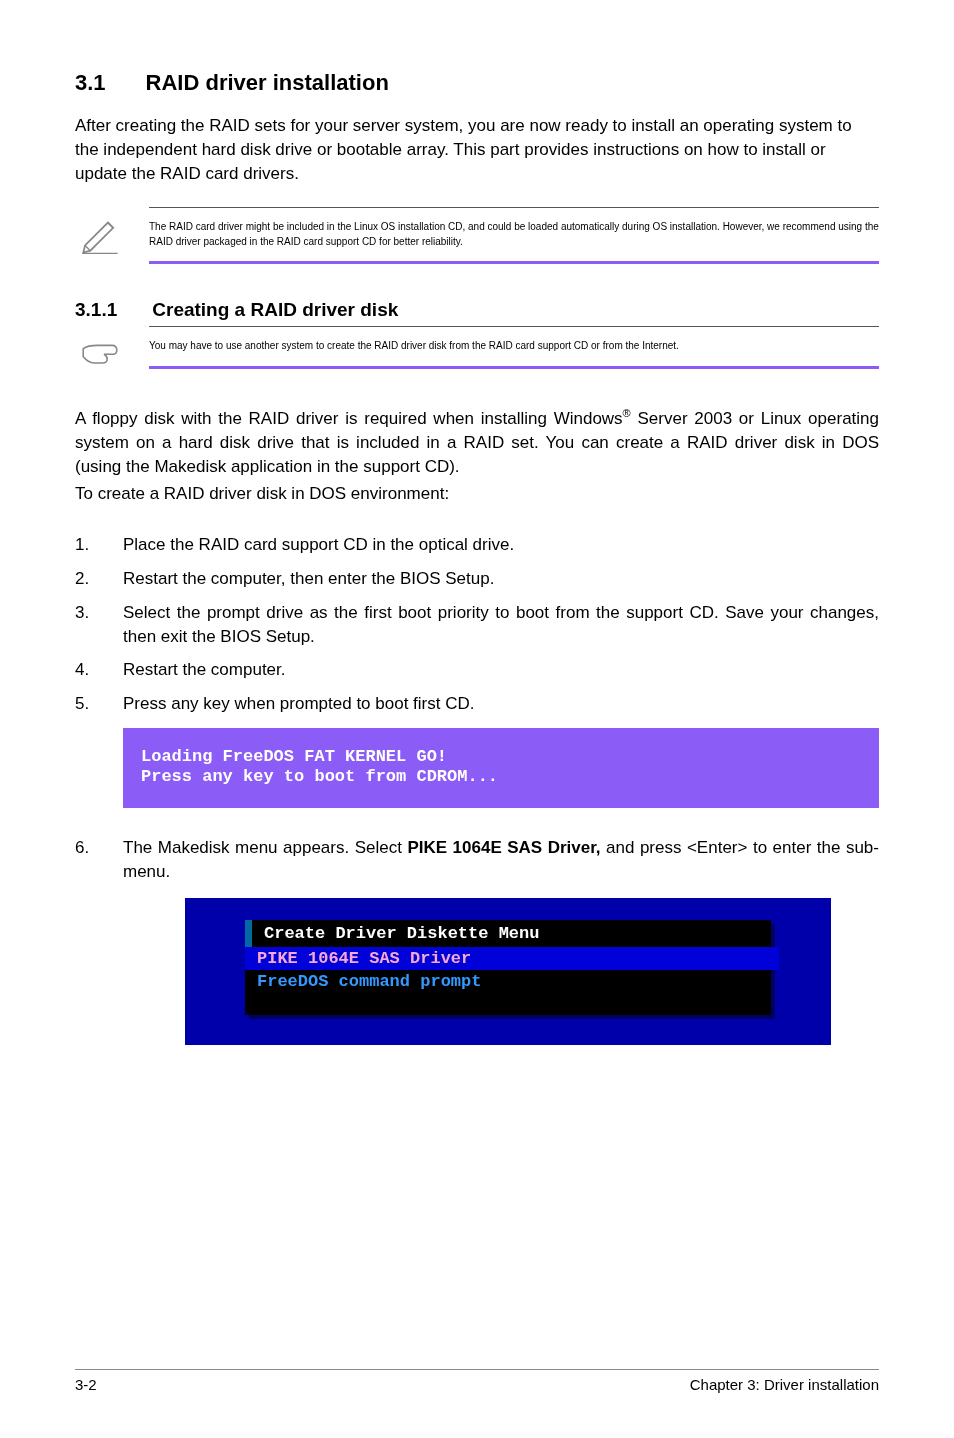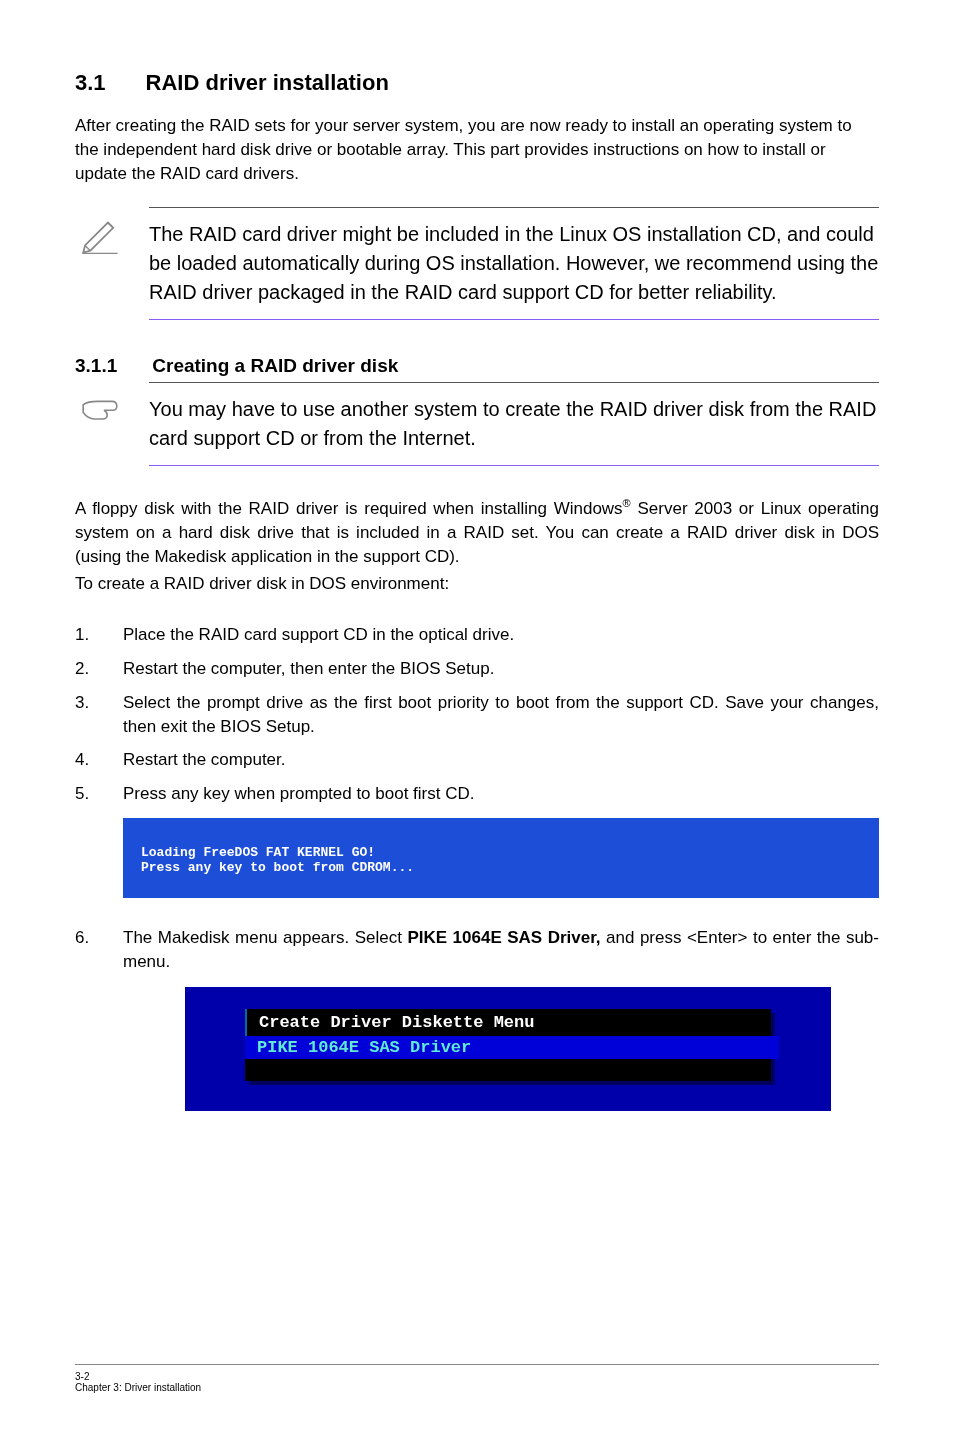--- a/index.html
+++ b/index.html
@@ -37,23 +37,23 @@
     }
     .note-icon {
       flex-shrink: 0;
       width: 50px;
       height: 50px;
       padding-top: 5px;
     }
     .note-content {
       flex: 1;
       border-top: 1px solid #555;
-      border-bottom: 1px solid #8b5cf6;
+      border-bottom: 3px solid #8b5cf6;
       padding: 12px 0;
-      font-size: 20px;
+      font-size: 10px;
       line-height: 1.45;
     }
     .sub-title {
       font-size: 19px;
       font-weight: bold;
       margin-top: 35px;
       margin-bottom: 5px;
     }
     .sub-title .num {
       margin-right: 35px;
@@ -85,26 +85,26 @@
       text-align: justify;
     }
     ol.steps li .marker {
       width: 48px;
       flex-shrink: 0;
     }
     ol.steps li .text {
       flex: 1;
     }
     .terminal-box {
-      background: #1d4ed8;
+      background: #8b5cf6;
       color: #ffffff;
       font-family: "Courier New", monospace;
       font-weight: bold;
-      font-size: 13px;
-      padding: 28px 18px 22px 18px;
+      font-size: 17px;
+      padding: 19px 18px 22px 18px;
       margin: 12px 0 28px 48px;
       line-height: 1.15;
       white-space: pre;
     }
     .menu-outer {
       background: #0000aa;
       margin: 14px 48px 0 110px;
       padding: 22px 60px 30px 60px;
       position: relative;
     }
@@ -113,52 +113,51 @@
       position: relative;
       padding: 0;
       box-shadow: 4px 4px 0 #000060;
     }
     .menu-header {
       color: #ffffff;
       font-family: "Courier New", monospace;
       font-weight: bold;
       font-size: 17px;
       padding: 4px 12px 4px 12px;
-      border-left: 2px solid #0369a1;
+      border-left: 7px solid #0369a1;
     }
     .menu-row {
       font-family: "Courier New", monospace;
       font-weight: bold;
       font-size: 17px;
       padding: 2px 12px 2px 12px;
     }
     .menu-row.selected {
       background: #0000d8;
-      color: #5eead4;
+      color: #f9a8d4;
       margin-right: -8px;
     }
     .menu-row.option {
       background: #000000;
       color: #3399ff;
     }
     .menu-row.blank {
       background: #000000;
       height: 22px;
     }
     .footer {
       position: absolute;
       bottom: 45px;
       left: 75px;
       right: 75px;
       display: flex;
       justify-content: space-between;
-      font-size: 10px;
+      font-size: 15px;
       border-top: 1px solid #888;
       padding-top: 6px;
-      flex-direction: column;
     }
   </style>
 </head>
 <body>
 
 <h1 class="main-title">
   <span class="num">3.1</span><span>RAID driver installation</span>
 </h1>
 
 <p class="intro-para">After creating the RAID sets for your server system, you are now ready to install an operating system to the independent hard disk drive or bootable array. This part provides instructions on how to install or update the RAID card drivers.</p>
@@ -226,20 +225,21 @@
     <span class="text">
       <span>The Makedisk menu appears. Select </span><b>PIKE 1064E SAS Driver,</b><span> and press &lt;Enter&gt; to enter the sub-menu.</span>
     </span>
   </li>
 </ol>
 
 <div class="menu-outer">
   <div class="menu-inner">
     <div class="menu-header">Create Driver Diskette Menu</div>
     <div class="menu-row selected">PIKE 1064E SAS Driver</div>
+    <div class="menu-row option">FreeDOS command prompt</div>
     <div class="menu-row blank"></div>
   </div>
 </div>
 
 <div class="footer">
   <span>3-2</span>
   <span>Chapter 3: Driver installation</span>
 </div>
 
 </body></html>

